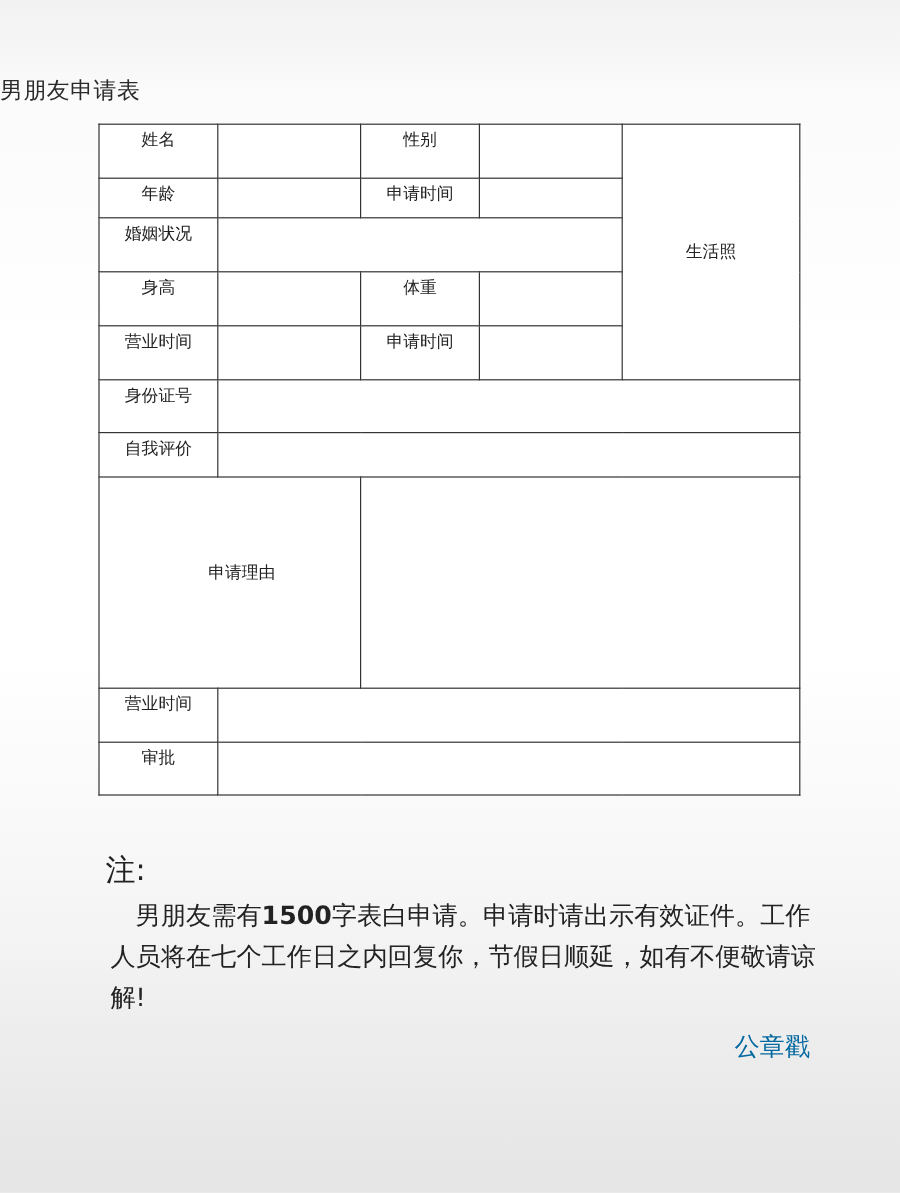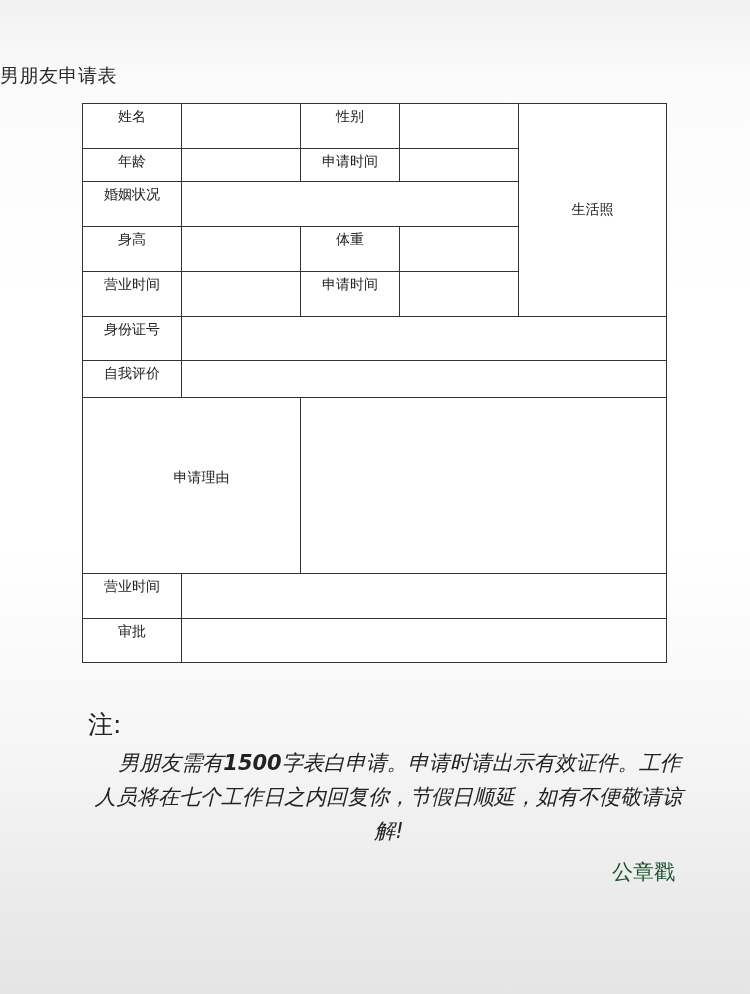--- a/index.html
+++ b/index.html
@@ -25,25 +25,25 @@
   .form-table td.photo { vertical-align: top; }
   .form-table td.photo span { display: block; padding-top: 97px; }
   .form-table td.reason { vertical-align: middle; }
   .form-table td.reason span { display: block; padding-left: 20px; margin-top: -16px; }
   .form-table td.field { background: #fff; }
   .note-head {
     position: absolute; left: 88px; top: 708px; font-size: 25px; color: #222;
   }
   .note-body {
     position: absolute; left: 92px; width: 594px; top: 746px;
-    font-size: 21px; line-height: 34px; color: #222; text-align: center; font-style: italic;
+    font-size: 21px; line-height: 34px; color: #222; 
   }
   .note-body .num { font-weight: bold; }
   .stamp {
-    position: absolute; right: 75px; top: 858px; font-size: 21px; color: #14532d;
+    position: absolute; right: 75px; top: 858px; font-size: 21px; color: #0369a1;
   }
 </style>
 </head>
 <body>
 
 <div class="title">男朋友申请表</div>
 
 <table class="form-table">
   <colgroup>
     <col style="width:99px">

